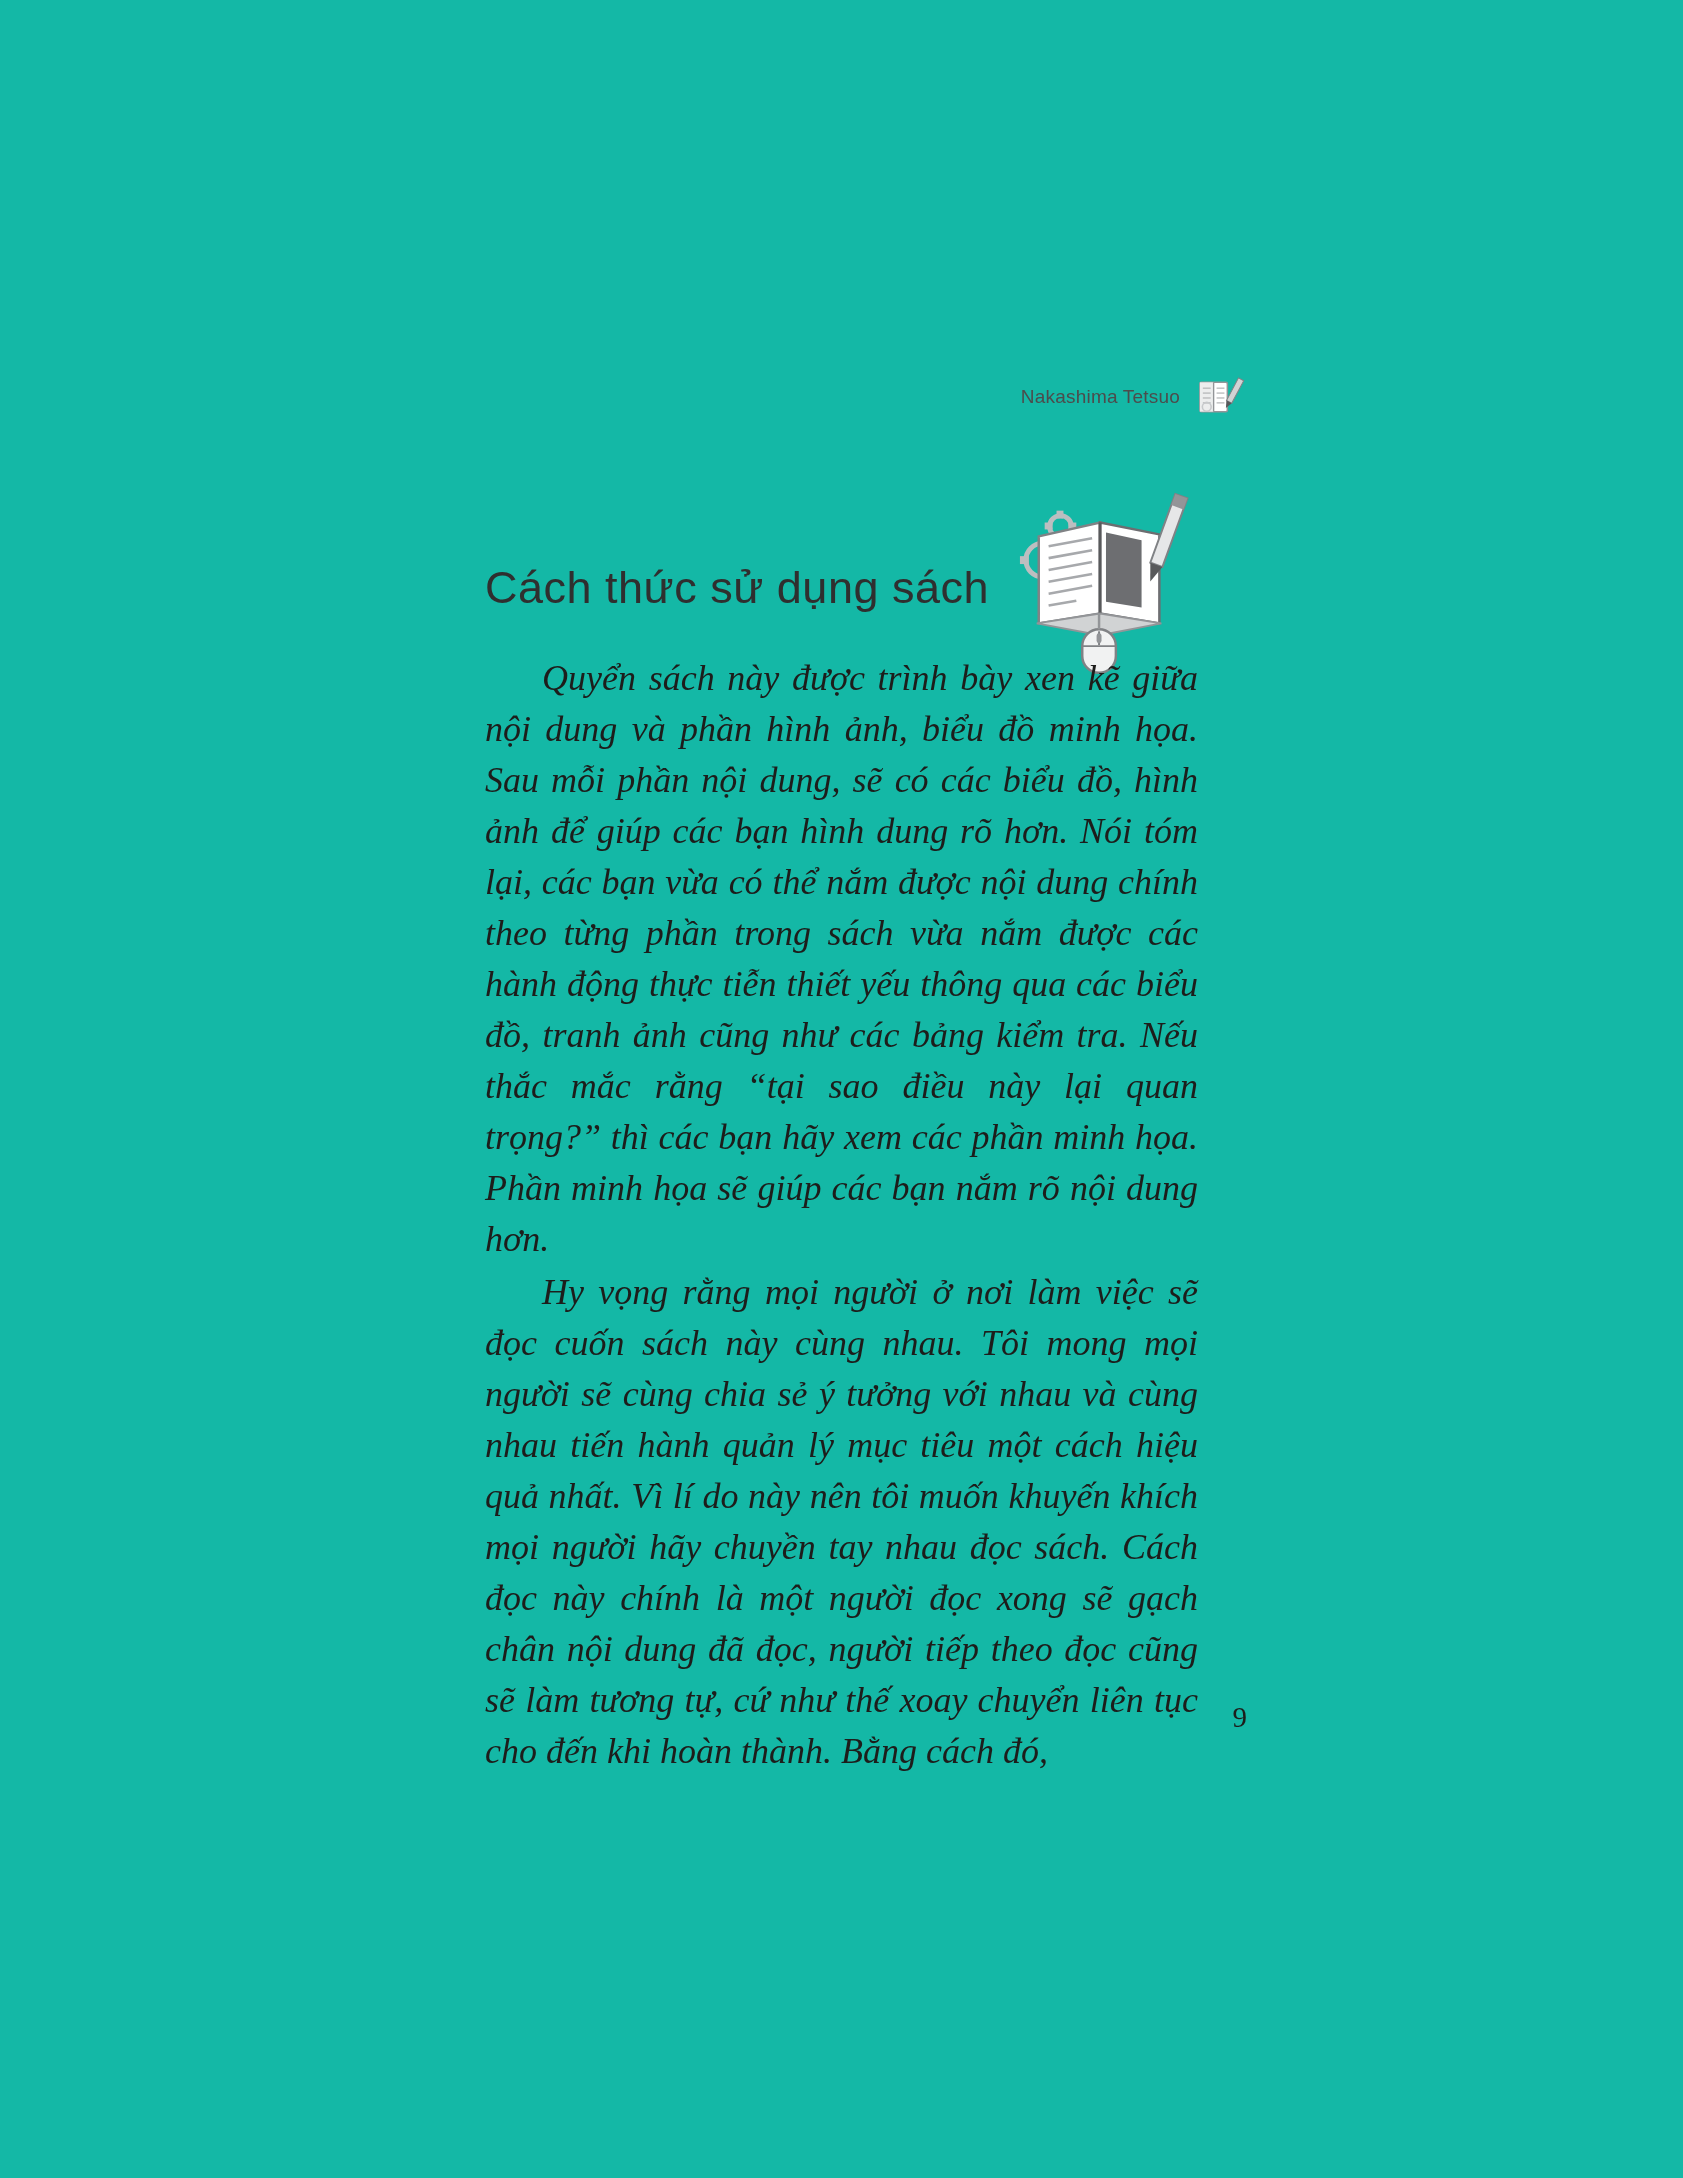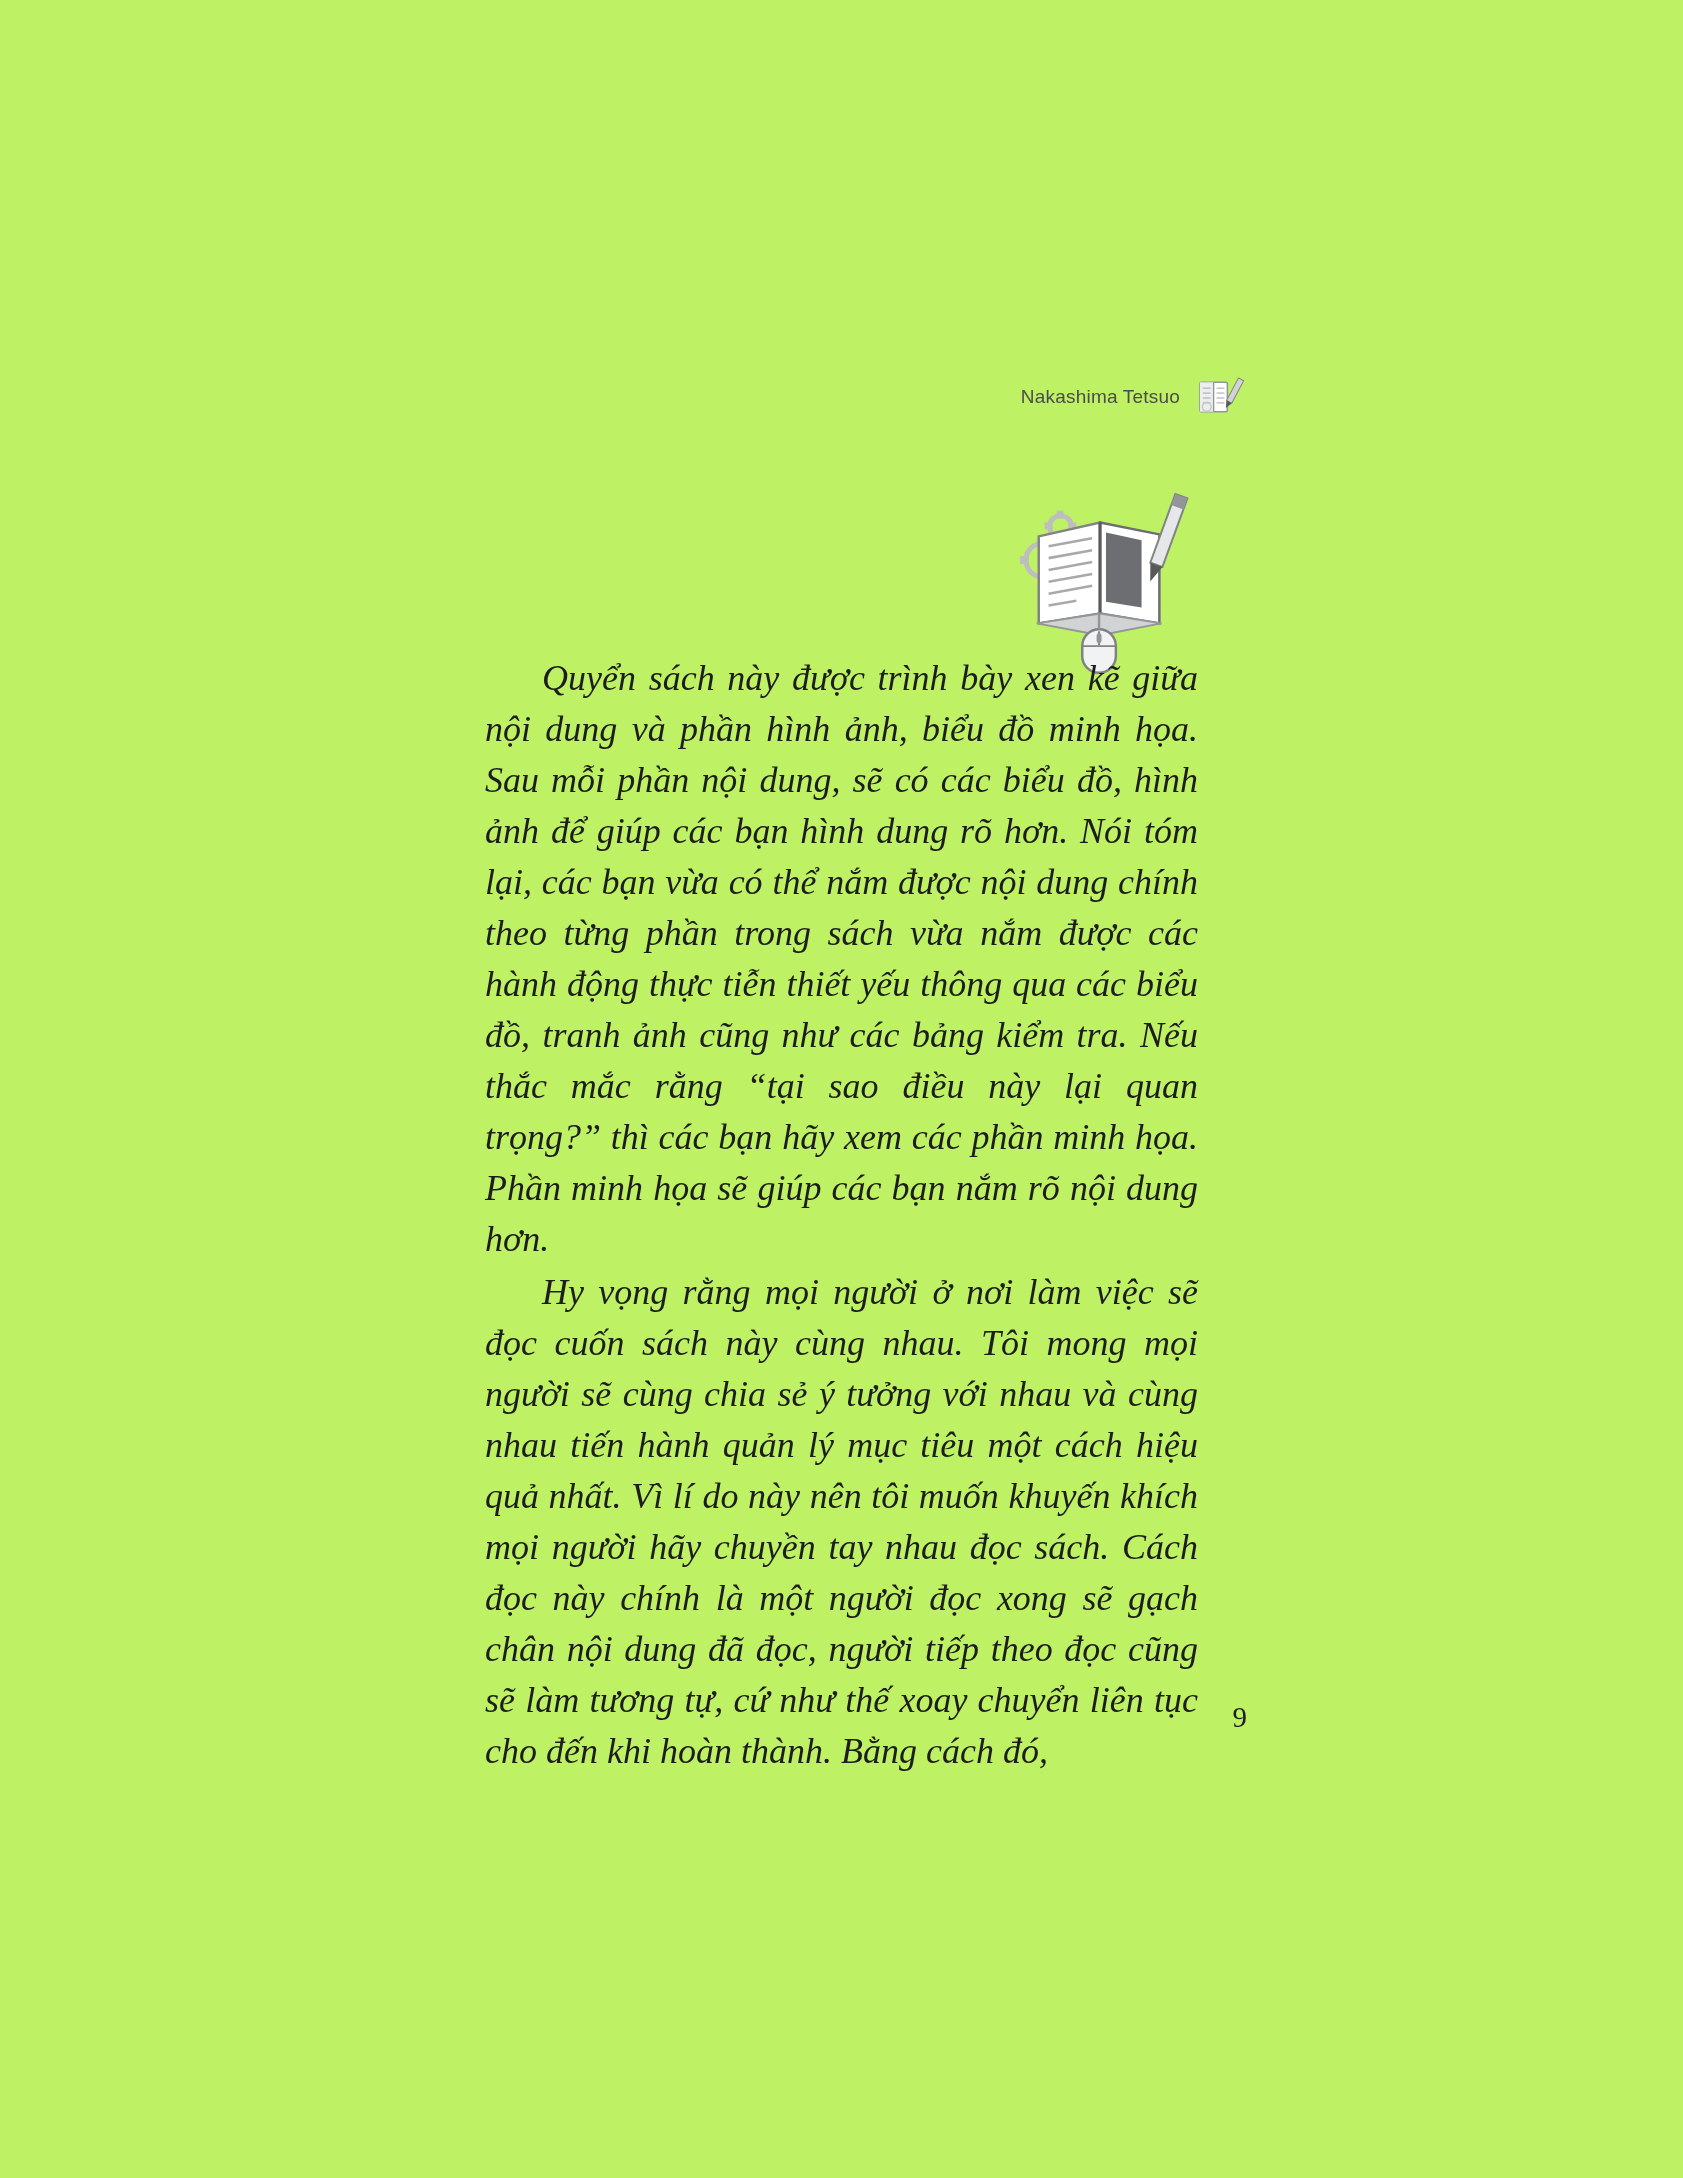--- a/index.html
+++ b/index.html
@@ -12,21 +12,21 @@
     height: 2178px;
     position: relative;
     font-family: "Liberation Serif", serif;
     color: #231f20;
     overflow: hidden;
   }
 
   .page {
     position: absolute;
     inset: 0;
-    background: #bef264;
+    background: #14b8a6;
   }
 
   
   .running-head {
     position: absolute;
     top: 374px;
     right: 436px;
     display: flex;
     align-items: center;
     gap: 14px;
@@ -133,20 +133,21 @@
           <rect x="37" y="3" width="6" height="26" fill="#d1d3d4" stroke="#808285" stroke-width="1"></rect>
           <polygon points="37,29 43,29 40,36" fill="#58595b"></polygon>
         </g>
 
         <circle cx="13" cy="33" r="4.5" fill="none" stroke="#c7c9cb" stroke-width="1.6"></circle>
       </svg>
     </span>
   </div>
 
   <div class="title-block">
+    <h1 class="chapter-title">Cách thức sử dụng sách</h1>
     <span class="title-icon">
       <svg width="178" height="188" viewBox="0 0 180 190" aria-hidden="true">
 
         <g fill="none" stroke="#bcbec0" stroke-width="5">
           <circle cx="28" cy="86" r="17"></circle>
           <circle cx="46" cy="52" r="11"></circle>
         </g>
         <g fill="#bcbec0">
           <rect x="24" y="62" width="8" height="9"></rect>
           <rect x="24" y="101" width="8" height="9"></rect>

